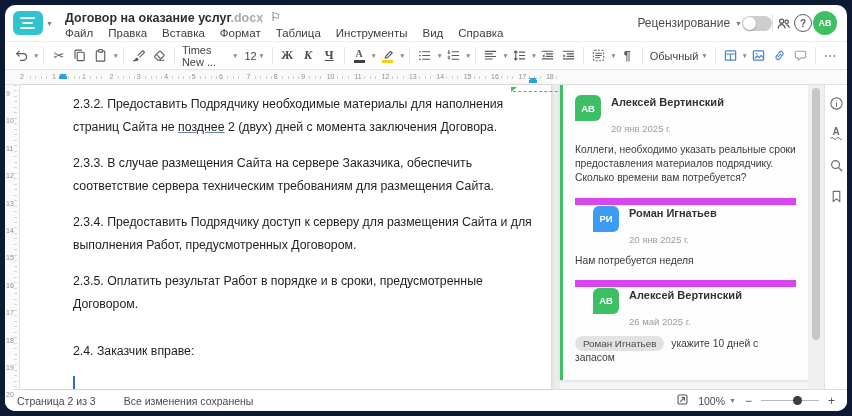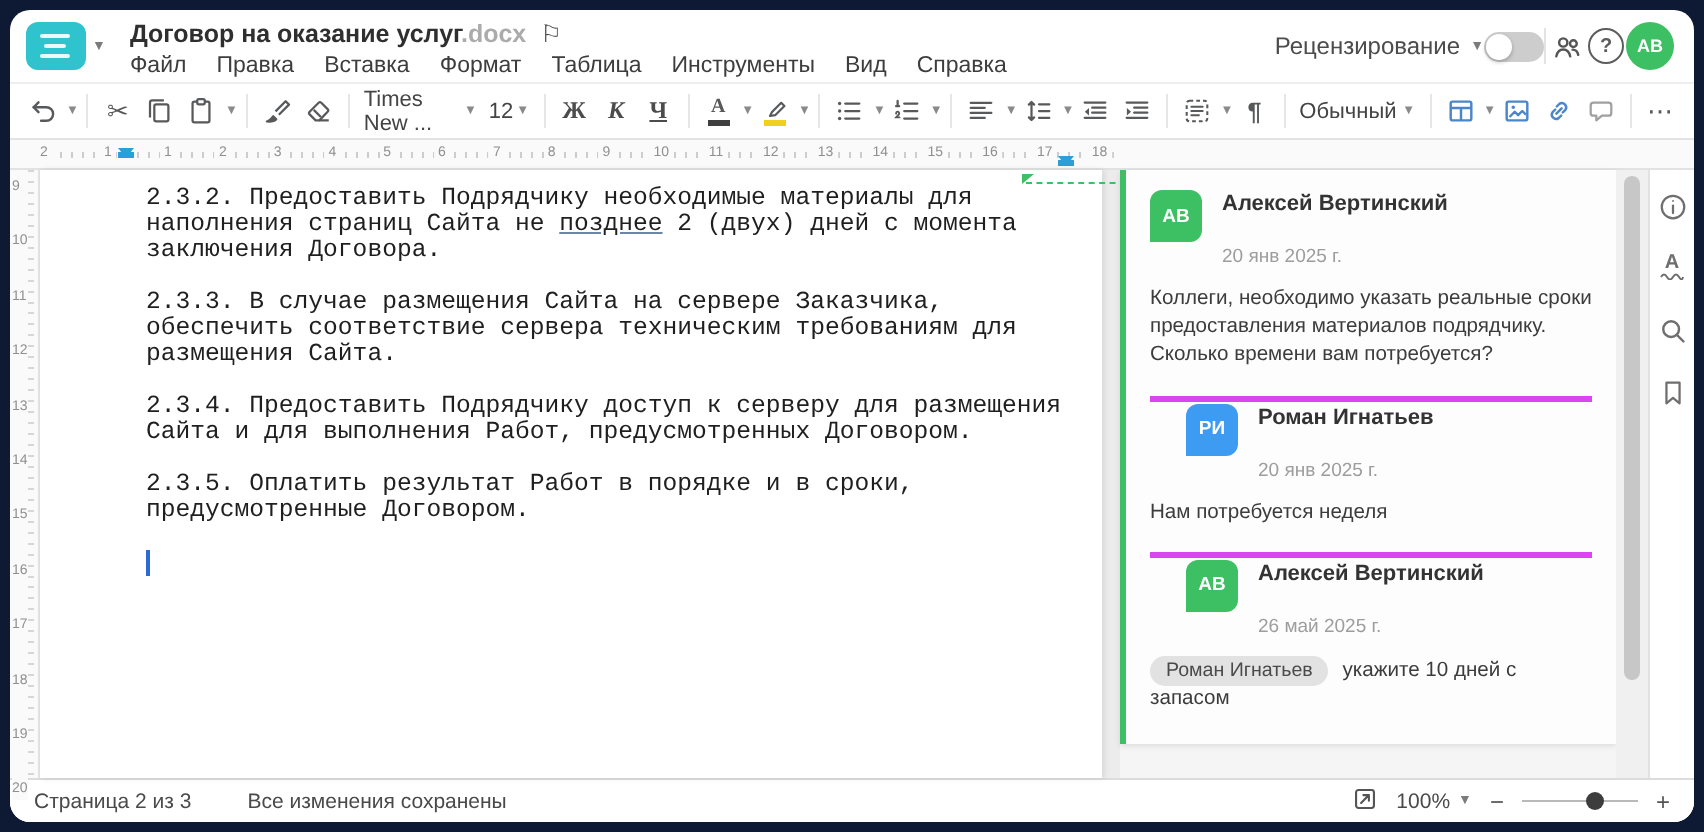--- a/index.html
+++ b/index.html
@@ -69,21 +69,21 @@
 
   
   .main{flex:1;display:flex;min-height:0;position:relative;}
   .vruler{width:14px;background:#fafafa;border-right:1px solid #e5e5e5;position:relative;flex:0 0 auto;
      background-image:repeating-linear-gradient(to bottom,#d6d6d6 0 1px,transparent 1px 5.48px);
      background-size:3px 100%;background-repeat:no-repeat;background-position:9px 0;}
   .vnum{position:absolute;left:1px;font-size:7px;color:#8f8f8f;background:#fafafa;line-height:9px;padding:1px 0;}
   .page-wrap{flex:1;background:#ececec;position:relative;min-width:0;}
   .page{position:absolute;left:0;top:0;bottom:0;width:531px;background:#fff;box-shadow:1px 0 3px rgba(0,0,0,.10);}
   .doc-text{position:absolute;left:53px;top:8px;width:465px;
-     font-family:Liberation Mono, monospace;font-size:12.3px;line-height:13px;color:#1f1f1f;}
+     font-family:Liberation Sans, sans-serif;font-size:12.3px;line-height:23px;color:#1f1f1f;}
   .para{margin:0 0 13px 0;}
   .gap-top{margin-top:24px;}
   .commented{text-decoration:underline;text-decoration-color:#6b86a8;}
   .xref{color:#4a86c9;text-decoration:underline;}
   .text-cursor{width:1.6px;height:13px;background:#2b6bd8;margin-top:6px;}
 
   .connector{position:absolute;left:508px;top:6px;width:50px;border-top:1.4px dashed #3dbf63;z-index:5;}
   .connector .tri{position:absolute;left:-2px;top:-5px;width:0;height:0;
      border-top:5px solid #3dbf63;border-right:6px solid transparent;}
 
@@ -92,21 +92,21 @@
   .comment-card{background:#fdfdfd;border-left:3px solid #3dbf63;box-shadow:0 1px 3px rgba(0,0,0,.10);
      padding:10px 12px 14px 12px;cursor:pointer;}
   .c-head{display:flex;align-items:flex-start;gap:10px;}
   .c-avatar{width:26px;height:26px;border-radius:6px 6px 6px 0;color:#fff;font-size:9.5px;font-weight:bold;
      display:flex;align-items:center;justify-content:center;flex:0 0 auto;}
   .av-green{background:#3dbf63;}
   .av-blue{background:#3e9bf2;}
   .c-name{font-size:11px;font-weight:bold;color:#333;line-height:13px;margin-top:1px;}
   .c-date{font-size:9.5px;color:#9d9d9d;margin-top:14px;}
   .c-body{font-size:10.3px;color:#3c3c3c;line-height:1.38;margin-top:9px;}
-  .reply{margin-top:12px;border-top:3px solid #d946ef;padding-top:1px;}
+  .reply{margin-top:12px;border-top:7px solid #d946ef;padding-top:1px;}
   .reply .c-head{margin-left:18px;}
   .chip{display:inline-block;background:#e2e2e2;border-radius:9px;padding:1px 8px;font-size:9.8px;color:#4a4a4a;margin-right:4px;}
 
   .scroll-gutter{width:16px;flex:0 0 auto;background:#f0f0f0;position:relative;}
   .scroll-thumb{position:absolute;left:4px;top:3px;width:8px;height:252px;border-radius:4px;background:#c7c7c7;cursor:pointer;}
 
   .side-rail{width:22px;flex:0 0 auto;background:#fff;border-left:1px solid #e2e2e2;
      display:flex;flex-direction:column;align-items:center;padding-top:10px;gap:15px;}
   .rail-icon{width:16px;height:16px;display:flex;align-items:center;justify-content:center;color:#6e6e6e;cursor:pointer;flex-direction:column;}
   .spell-a{font-size:10px;font-weight:bold;color:#6e6e6e;line-height:8px;}
@@ -387,20 +387,21 @@
         <span class="vnum" style="top: 304.4px;">20</span>
       </div>
 
     <div class="page-wrap">
       <div class="page">
         <div class="doc-text">
           <p class="para"><span>2.3.2. Предоставить Подрядчику необходимые материалы для наполнения страниц Сайта не </span><span class="commented">позднее</span><span> 2 (двух) дней с момента заключения Договора.</span></p>
           <p class="para">2.3.3. В случае размещения Сайта на сервере Заказчика, обеспечить соответствие сервера техническим требованиям для размещения Сайта.</p>
           <p class="para">2.3.4. Предоставить Подрядчику доступ к серверу для размещения Сайта и для выполнения Работ, предусмотренных Договором.</p>
           <p class="para">2.3.5. Оплатить результат Работ в порядке и в сроки, предусмотренные Договором.</p>
+          <p class="para gap-top">2.4. Заказчик вправе:</p>
           <div class="text-cursor"></div>
         </div>
       </div>
     </div>
 
     <div class="connector">
       <div class="tri"></div>
     </div>
 
     <div class="comments-panel">

